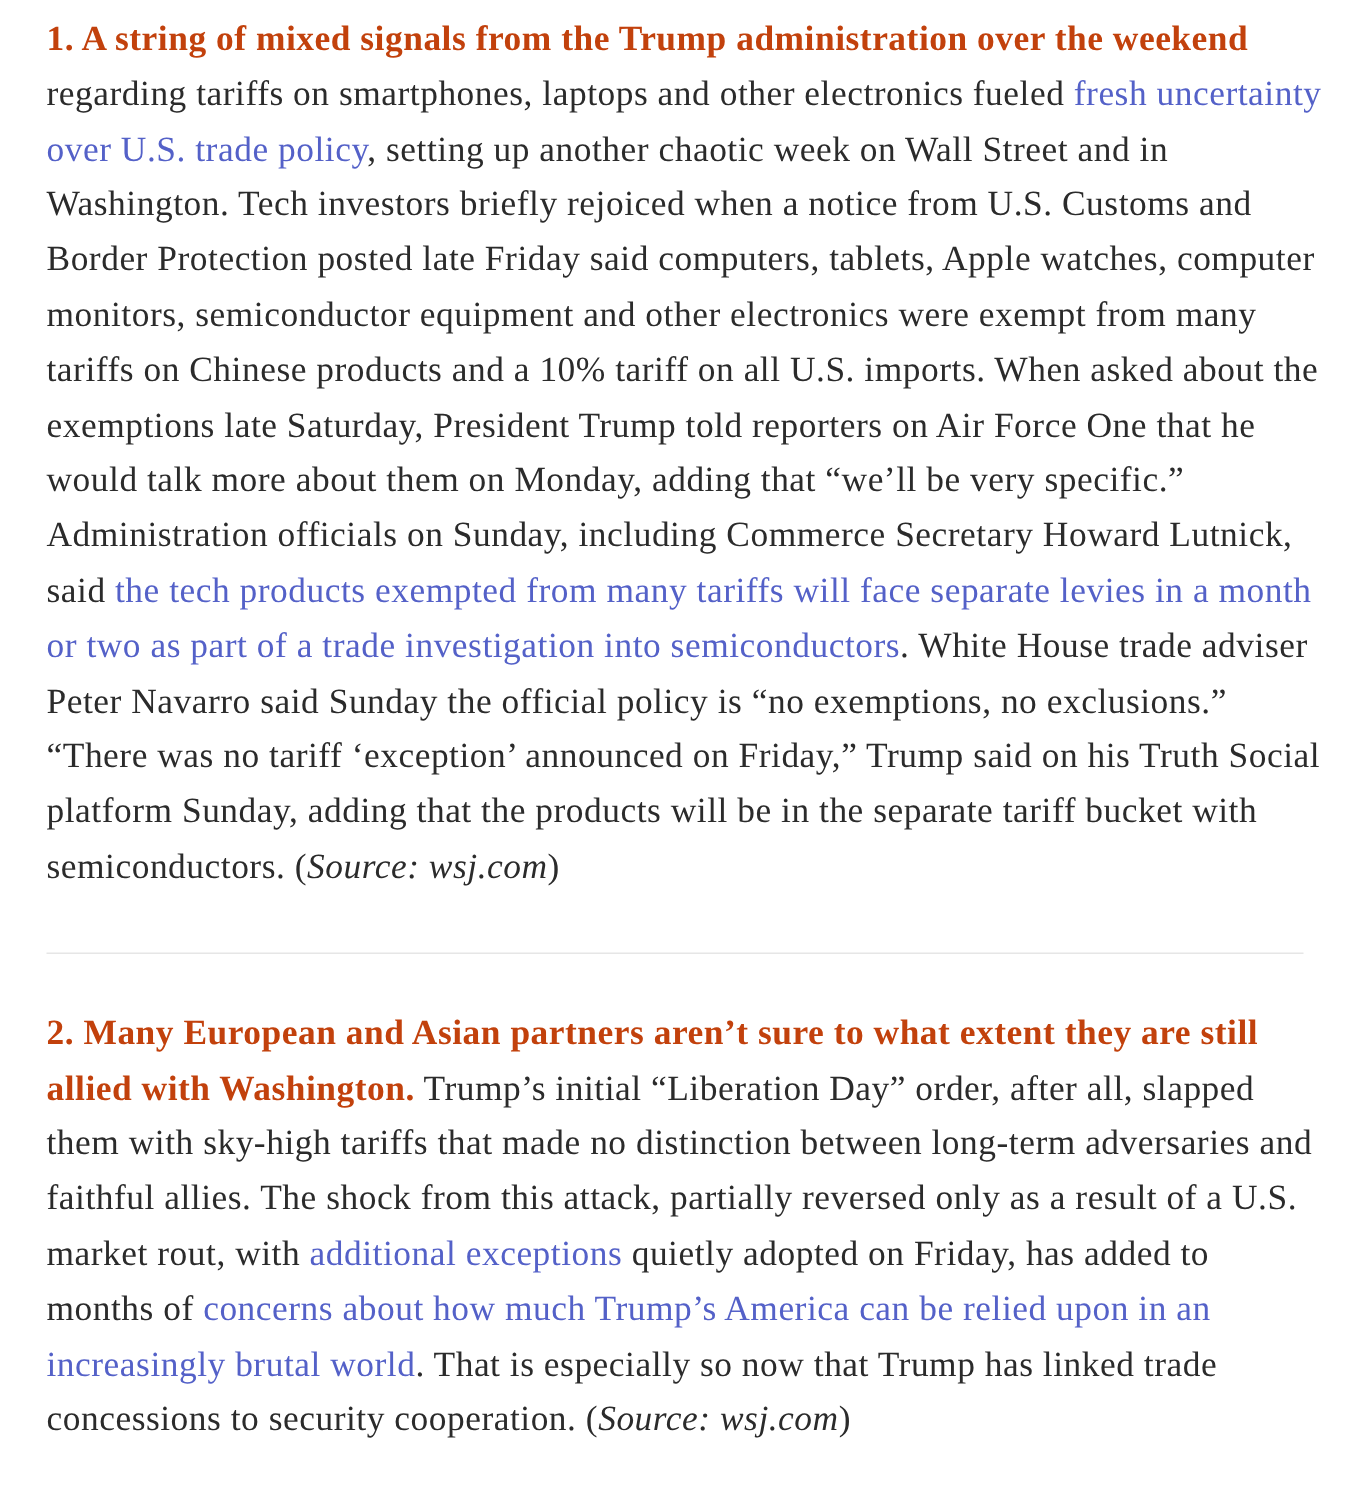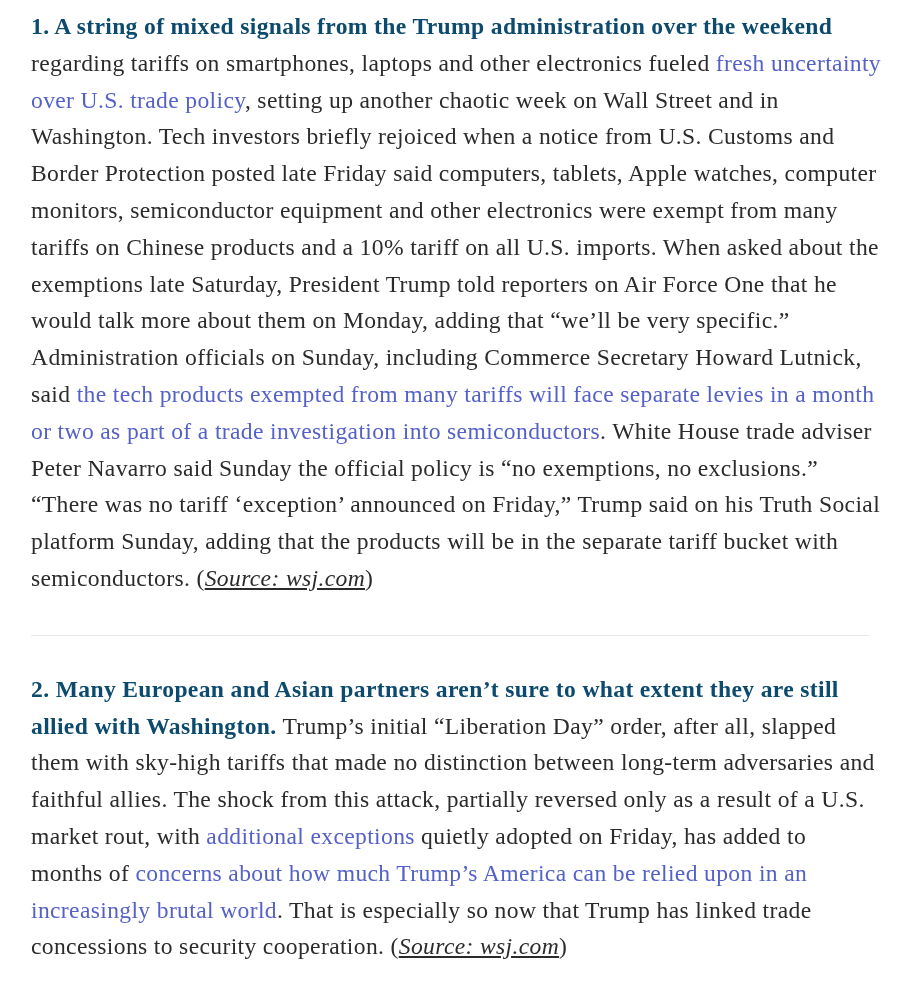--- a/index.html
+++ b/index.html
@@ -7,23 +7,23 @@
   .article {
     position: relative;
     padding: 8px 30px 0 31px;
     font-family: "Liberation Serif", "DejaVu Serif", serif;
     font-size: 23.6px;
     line-height: 36.8px;
     color: #2b2b2b;
     letter-spacing: 0.35px;
   }
   .item p { margin: 0; }
-  .item b { font-weight: bold; color: #0c4a6e; }
+  .item b { font-weight: bold; color: #c2410c; }
   .item a { color: #5461c8; text-decoration: none; }
-  .item i { font-style: italic; text-decoration: underline; }
+  .item i { font-style: italic; }
   .divider {
     height: 1px;
     background: #e6e6e6;
     margin: 38px 0 35px 0;
     width: 838px;
   }
 </style>
 </head>
 <body>
 

